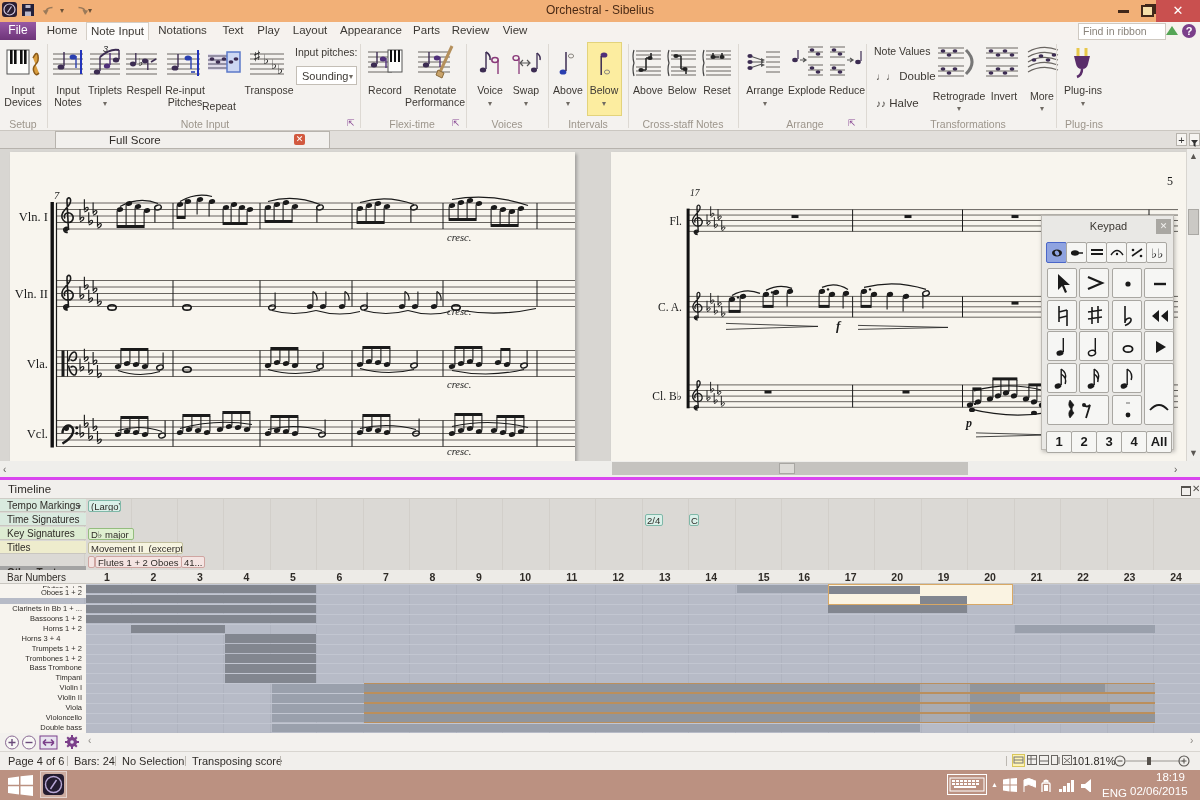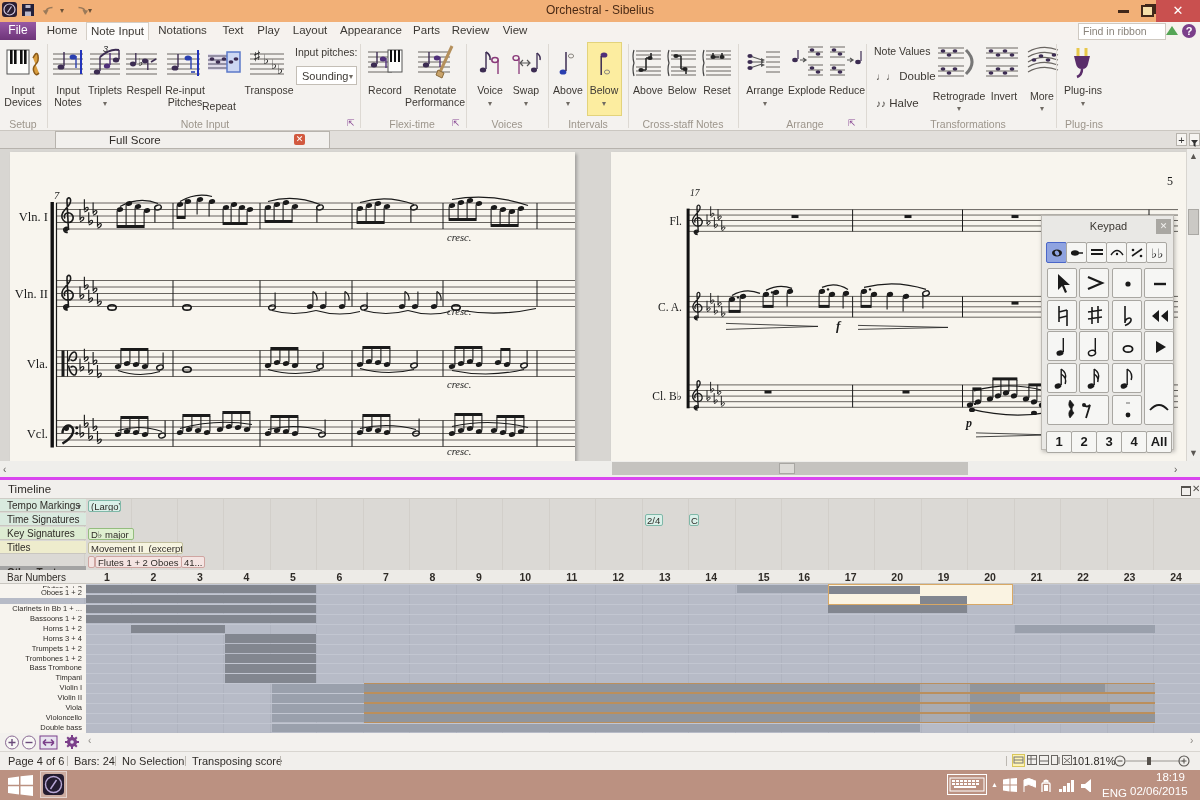--- a/index.html
+++ b/index.html
@@ -1308,21 +1308,21 @@
         <div class="abs" style="left:829px;top:1.5px;width:91px;height:8px;background:#82868f;"></div>
         <div class="abs" style="left:920px;top:11.5px;width:47px;height:8px;background:#82868f;"></div>
         <div class="abs" style="left:828px;top:20.5px;width:139px;height:8.5px;background:#82868f;"></div>
       </div>
  <div class="abs" id="trlabels" style="left:0;top:0;width:86px;height:149px;">
         <div class="abs trlabel" style="top:0.0px;">Flutes 1 + 2</div>
         <div class="abs trlabel" style="top:4px;">Oboes 1 + 2</div>
         <div class="abs trlabel" style="top:19.9px;">Clarinets in Bb 1 + ...</div>
         <div class="abs trlabel" style="top:29.8px;">Bassoons 1 + 2</div>
         <div class="abs trlabel" style="top:39.7px;">Horns 1 + 2</div>
-        <div class="abs trlabel" style="top:49.6px;">Horns 3 + 4</div>
+        <div class="abs trlabel" style="top:49.6px;text-align:center;">Horns 3 + 4</div>
         <div class="abs trlabel" style="top:59.6px;">Trumpets 1 + 2</div>
         <div class="abs trlabel" style="top:69.5px;">Trombones 1 + 2</div>
         <div class="abs trlabel" style="top:79.4px;">Bass Trombone</div>
         <div class="abs trlabel" style="top:89.4px;">Timpani</div>
         <div class="abs trlabel" style="top:99.3px;">Violin I</div>
         <div class="abs trlabel" style="top:109.2px;">Violin II</div>
         <div class="abs trlabel" style="top:119.2px;">Viola</div>
         <div class="abs trlabel" style="top:129.1px;">Violoncello</div>
         <div class="abs trlabel" style="top:139.0px;">Double bass</div>
       </div>

